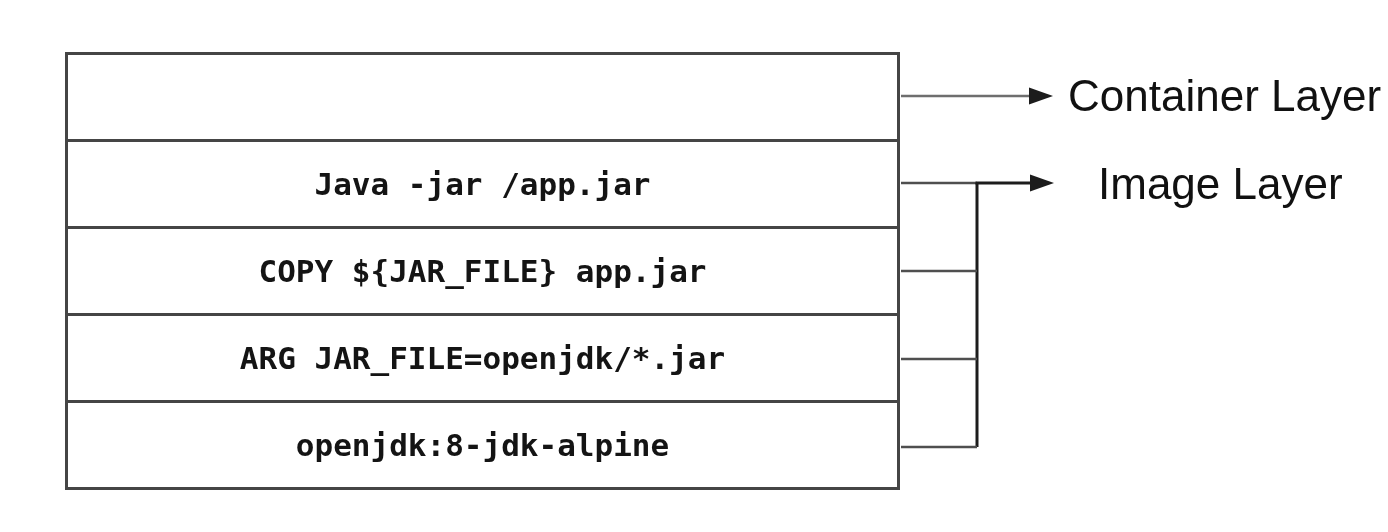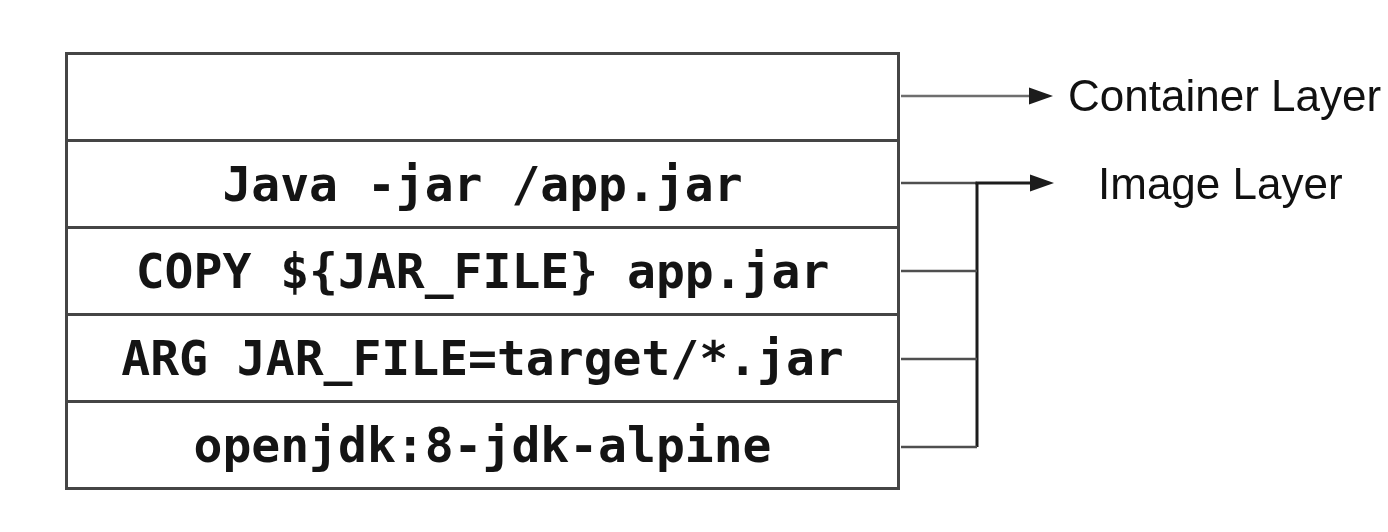--- a/index.html
+++ b/index.html
@@ -33,21 +33,21 @@
     background:#ffffff;
   }
   .stack-row{
     flex:1 1 0;
     display:flex;
     align-items:center;
     justify-content:center;
     border-bottom:3px solid var(--box-border);
     font-family:"DejaVu Sans Mono", monospace;
     font-weight:bold;
-    font-size:48px;
+    font-size:31px;
     letter-spacing:0;
     color:var(--code-text);
     white-space:pre;
   }
   .stack-row:last-child{border-bottom:none;text-align:center;}
   .connector-svg{
     position:absolute;
     left:0; top:0;
     width:1388px;
     height:532px;
@@ -66,21 +66,21 @@
 </style>
 </head>
 <body>
 
 <div class="canvas">
 
   <div class="stack-box">
     <div class="stack-row"></div>
     <div class="stack-row">Java -jar /app.jar</div>
     <div class="stack-row">COPY ${JAR_FILE} app.jar</div>
-    <div class="stack-row">ARG JAR_FILE=target/*.jar</div>
+    <div class="stack-row">ARG JAR_FILE=openjdk/*.jar</div>
     <div class="stack-row">openjdk:8-jdk-alpine</div>
   </div>
 
   <svg class="connector-svg" viewBox="0 0 1388 532" xmlns="http://www.w3.org/2000/svg">
 
     <line x1="901" y1="96" x2="1031" y2="96" stroke-width="2.5" stroke="#6e6e6e"></line>
     <polygon points="1053,96 1029,87.5 1029,104.5" fill="#1c1c1c"></polygon>
 
     <line x1="901" y1="183" x2="977" y2="183" stroke-width="2.5" stroke="#4f4f4f"></line>
     <line x1="975.5" y1="183" x2="1032" y2="183" stroke-width="3" stroke="#1c1c1c"></line>

